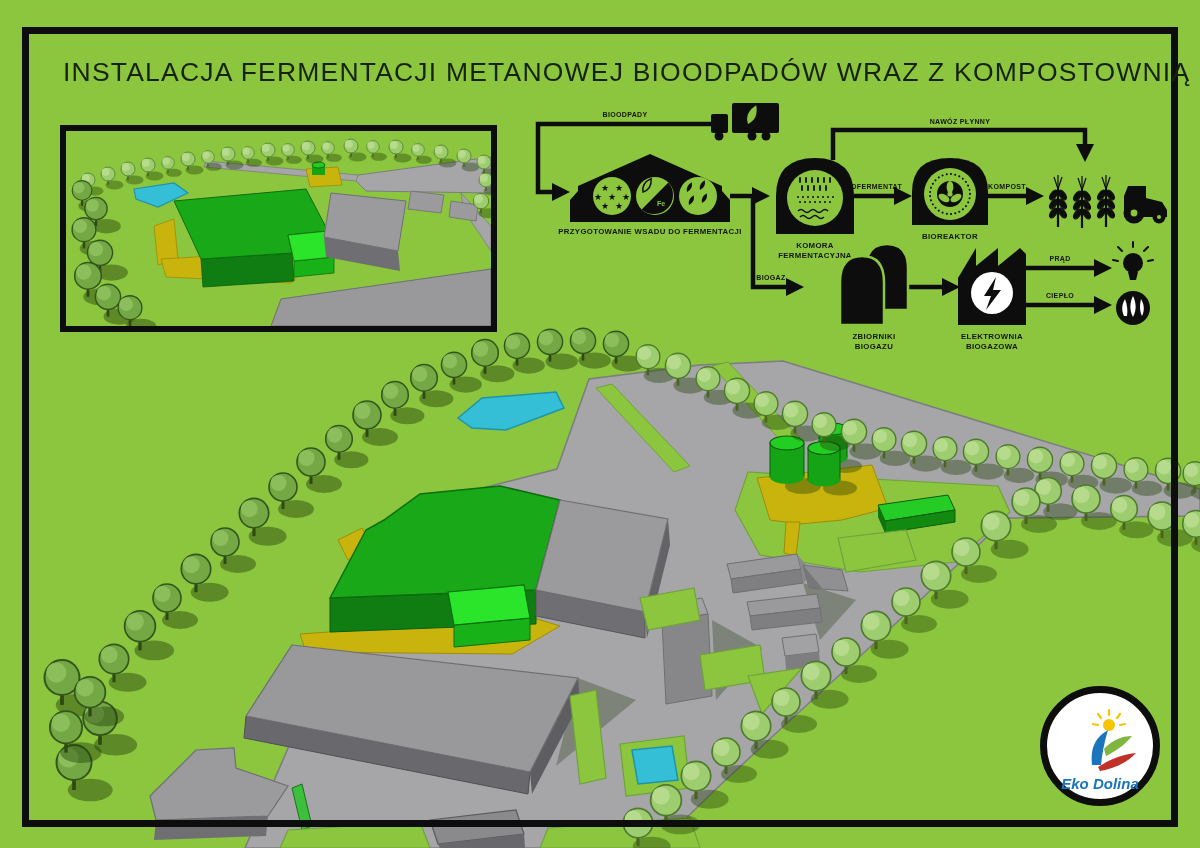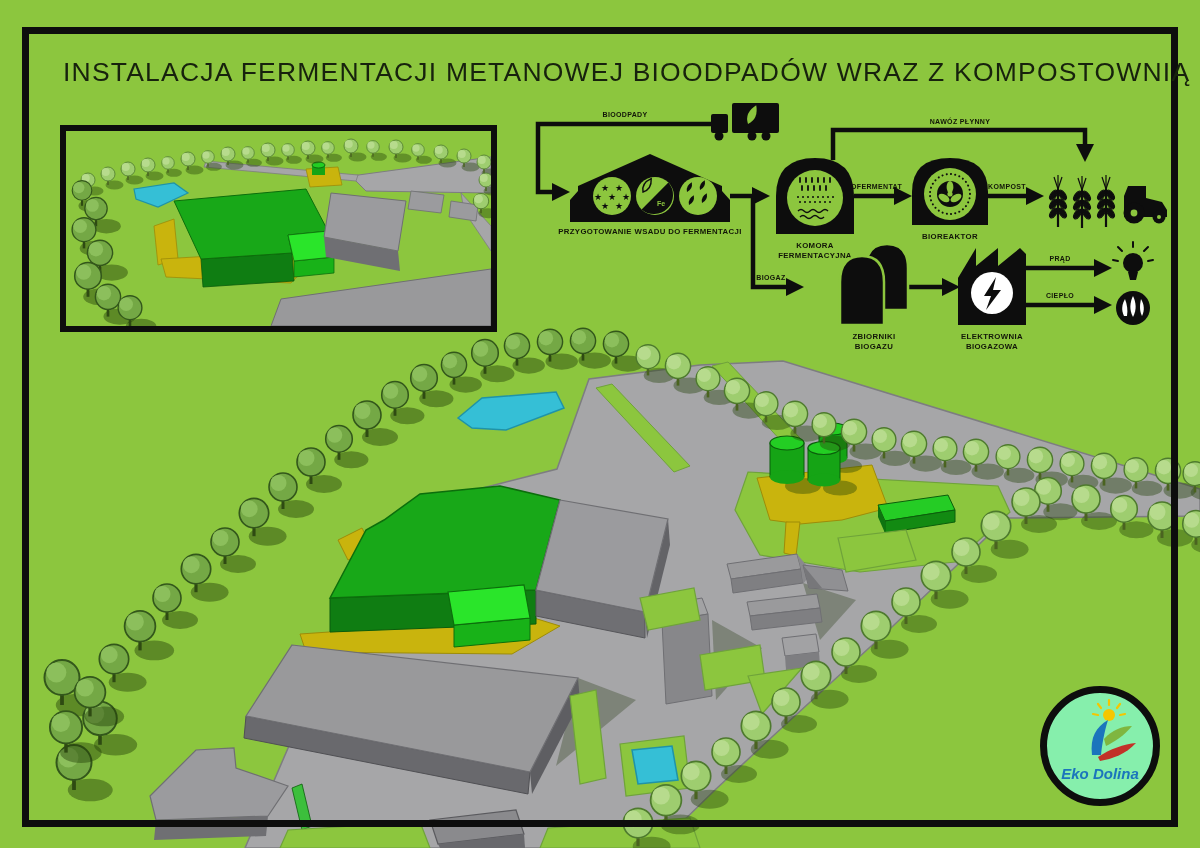--- a/index.html
+++ b/index.html
@@ -3,21 +3,21 @@
 <meta charset="utf-8">
 <style>
   html,body{margin:0;padding:0;background:#8CC63E;}
   .poster{position:relative;width:1200px;height:848px;background:#8CC63E;overflow:hidden;
           font-family:"Liberation Sans",sans-serif;}
   .plan-svg{position:absolute;left:0;top:0;z-index:0;}
   .frame{position:absolute;left:22px;top:27px;width:1142px;height:786px;border:7px solid #0d0d0d;z-index:2;pointer-events:none;}
   .title{position:absolute;left:63px;top:57px;z-index:4;font-size:26.5px;letter-spacing:1.2px;color:#17220d;white-space:nowrap;}
   .inset{position:absolute;left:60px;top:125px;width:425px;height:195px;border:6px solid #0d0d0d;background:#8CC63E;z-index:4;}
   .flow-svg{position:absolute;left:510px;top:95px;z-index:4;}
-  .logo{position:absolute;left:1040px;top:686px;width:106px;height:106px;background:#86efac;border:7px solid #0d0d0d;border-radius:50%;z-index:4;display:flex;align-items:flex-start;justify-content:center;}
+  .logo{position:absolute;left:1040px;top:686px;width:106px;height:106px;background:#ffffff;border:7px solid #0d0d0d;border-radius:50%;z-index:4;display:flex;align-items:flex-end;justify-content:center;}
   .flow-label{font-size:7px;letter-spacing:.35px;fill:#121608;font-weight:bold;}
   .station-label{font-size:7.8px;letter-spacing:.35px;fill:#121608;font-weight:bold;}
   .star{font-family:"DejaVu Sans",sans-serif;font-size:9px;fill:#0d0d0d;}
   .flow-line{stroke:#0d0d0d;stroke-width:4.5;fill:none;}
   .ink{fill:#0d0d0d;}
 </style>
 </head>
 <body>
 
 <div class="poster">

